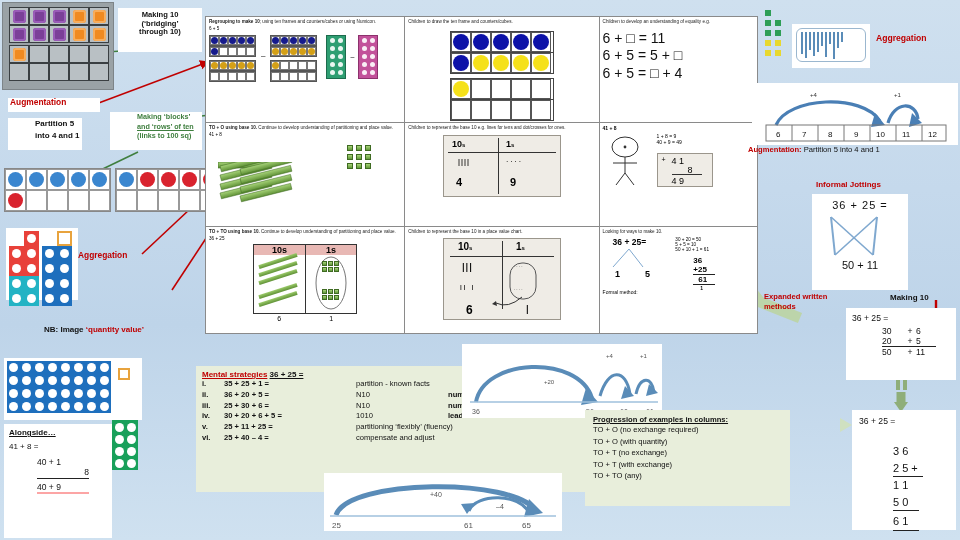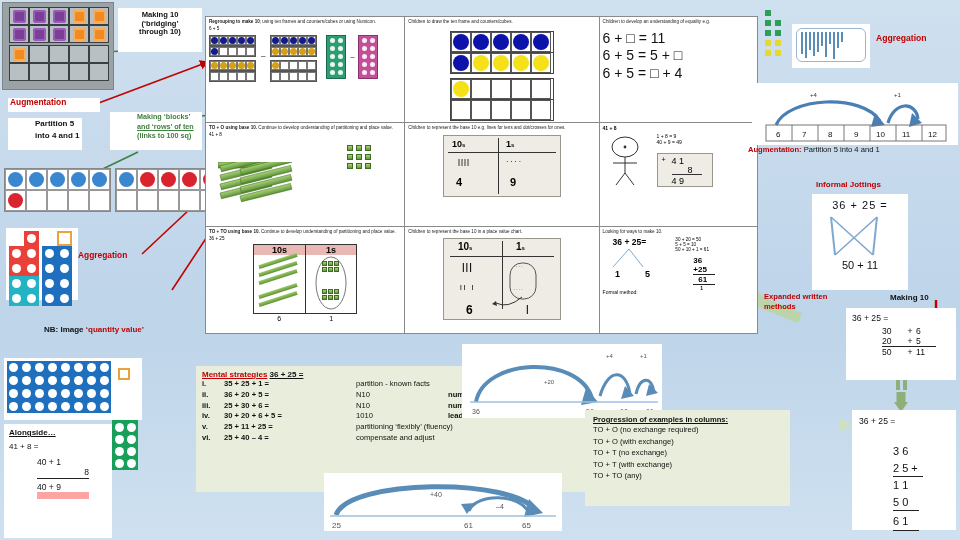--- a/index.html
+++ b/index.html
@@ -379,21 +379,21 @@
       <div class="nc"></div>
   </div>
 </div>
 
 <div class="abs wbox calc" style="left:4px; top:424px; width:108px; height:114px; padding:4px 5px;">
   <div style="font-weight:bold; text-decoration:underline; font-size:8px;">Alongside…</div>
   <div style="font-size:8px; margin-top:5px;">41 + 8 =</div>
   <div style="margin-top:6px; padding-left:28px; font-size:8.5px;">
     <div>40  +  1</div>
     <div style="text-align:right; border-bottom:1px solid #222; padding-bottom:1px; width:52px;">8</div>
-    <div style="border-bottom:7px solid #fca5a5; width:52px; margin-top:3px;">40  +  9</div>
+    <div style="border-bottom:2px solid #fca5a5; width:52px; margin-top:3px;">40  +  9</div>
   </div>
 </div>
 
 <div class="abs" id="grid">
 
   <div class="gr" style="height:106px;">
     <div class="gc" style="width:200px;">
       <div class="gtxt"><b>Regrouping to make 10</b><span>; using ten frames and counters/cubes or using Numicon.</span></div>
       <div class="geq">6 + 5</div>
       <div style="display:flex; gap:5px; margin-top:4px; align-items:flex-start;">
@@ -1004,17 +1004,17 @@
     <line x1="6" y1="43" x2="232" y2="43" stroke="#9fc0dc" stroke-width="1.4"></line>
     <text x="8" y="55" font-size="8" font-family="Liberation Sans" fill="#555">25</text>
     <text x="140" y="55" font-size="8" font-family="Liberation Sans" fill="#555">61</text>
     <text x="198" y="55" font-size="8" font-family="Liberation Sans" fill="#555">65</text>
   </svg>
 </div>
 
 <div class="abs" id="progression">
   <div class="ph">Progression of examples in columns:</div>
   <div class="pl">TO + O (no exchange required)</div>
-  <div class="pl">TO + O (with exchange)</div>
+  <div class="pl">TO + O (with quantity)</div>
   <div class="pl">TO + T (no exchange)</div>
   <div class="pl">TO + T (with exchange)</div>
   <div class="pl">TO + TO (any)</div>
 </div>
 
 </body></html>

